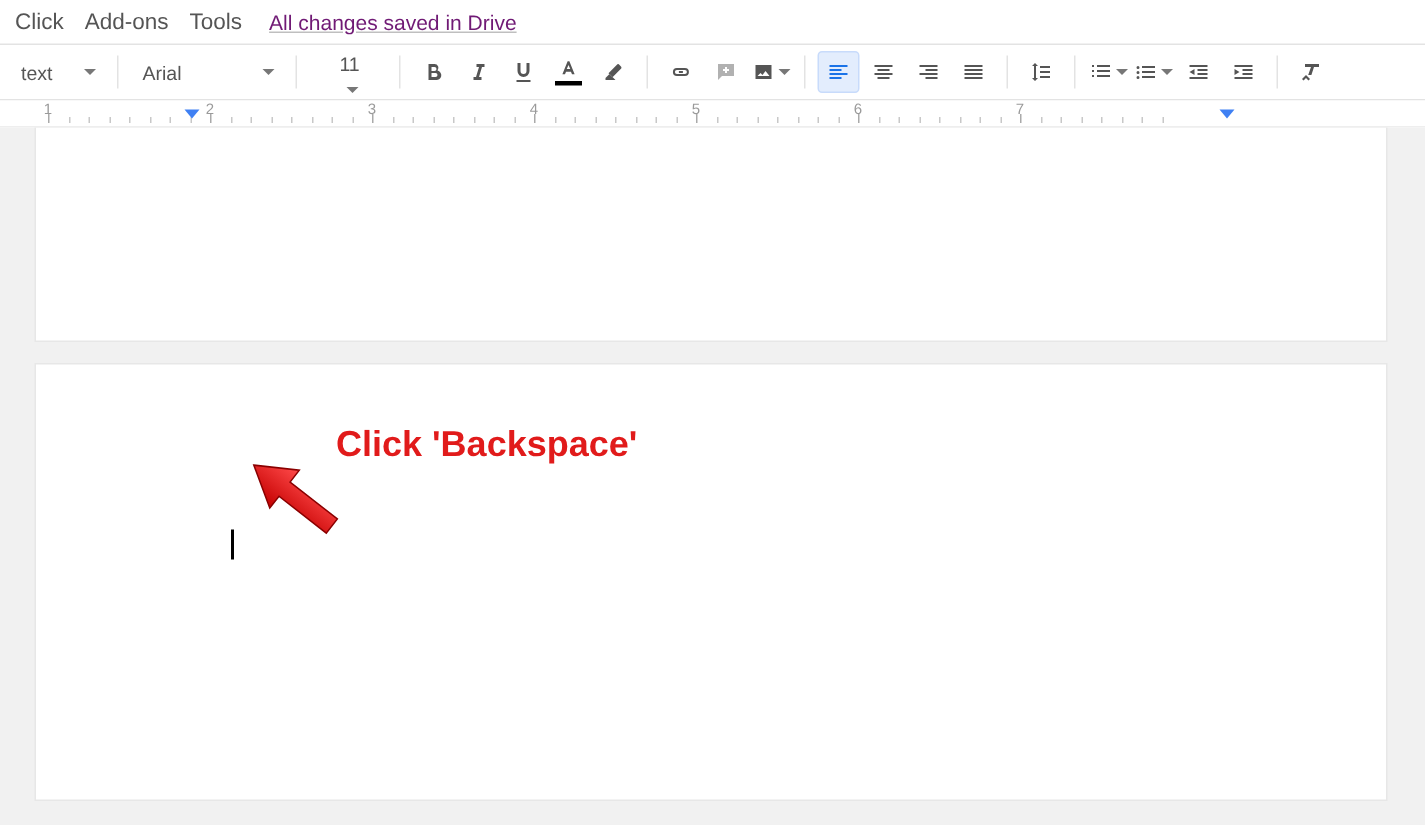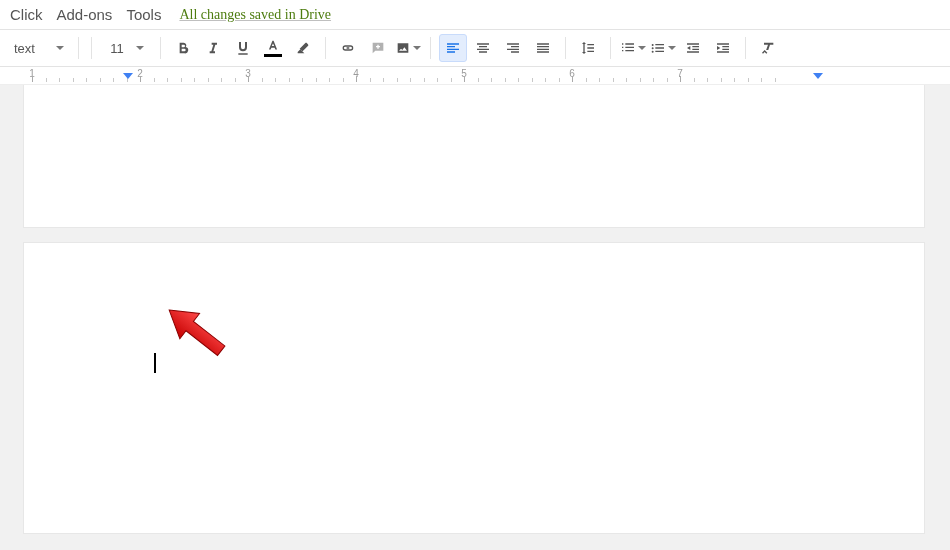--- a/index.html
+++ b/index.html
@@ -16,26 +16,25 @@
   .menubar {
     display: flex;
     align-items: center;
     gap: 14px;
     padding: 6px 10px 6px 10px;
     font-size: 15px;
     color: #555;
   }
   .menubar .menu-item { cursor: default; }
   .menubar .status {
-    color: #4d7c0f;
+    color: #701a75;
     text-decoration: underline;
     text-decoration-color: #bfbfbf;
     font-size: 14px;
     margin-left: 4px;
-    font-family: Liberation Serif, serif;
   }
 
   
   .toolbar {
     display: flex;
     align-items: center;
     gap: 4px;
     padding: 4px 6px;
     border-top: 1px solid #e3e3e3;
     border-bottom: 1px solid #e3e3e3;
@@ -65,21 +64,21 @@
   }
   .caret {
     width: 0; height: 0;
     border-left: 4px solid transparent;
     border-right: 4px solid transparent;
     border-top: 4px solid #777;
     margin-left: 4px;
   }
   .styles-combo { width: 64px; text-align: center; }
   .font-combo   { width: 102px; }
-  .size-combo   { width: 52px; justify-content: center; }
+  .size-combo   { width: 52px; justify-content: center; flex-direction: column; }
   .tb-btn {
     width: 28px;
     height: 28px;
     display: flex;
     align-items: center;
     justify-content: center;
     border-radius: 3px;
     color: #555;
     box-sizing: border-box;
   }
@@ -191,20 +190,24 @@
 
 <div class="toolbar">
 
   <div class="combo styles-combo">
     <span>text</span>
     <span class="caret"></span>
   </div>
 
   <span class="sep"></span>
 
+  <div class="combo font-combo">
+    <span>Arial</span>
+    <span class="caret"></span>
+  </div>
 
   <span class="sep"></span>
 
   <div class="combo size-combo">
     <span>11</span>
     <span class="caret"></span>
   </div>
 
   <span class="sep"></span>
 
@@ -397,20 +400,21 @@
       <div class="indent-marker" style="left: 128px;"></div>
       <div class="right-marker" style="left: 818px;"></div>
     </div>
 </div>
 
 <div class="doc-area">
   <div class="page first"></div>
   <div class="page second">
     <div class="text-cursor"></div>
 
+    <div class="anno-text" style="left:200px; top:40px;">Click 'Backspace'</div>
     <svg class="anno-arrow" style="left:132px; top:58px;" width="80" height="60" viewBox="0 0 80 60">
       <defs>
         <linearGradient id="g" x1="0" y1="0" x2="0" y2="1">
           <stop offset="0" stop-color="#ff4a4a"></stop>
             <stop offset="1" stop-color="#c40000"></stop>
         </linearGradient>
       </defs>
       <g transform="rotate(38 40 30)">
         <polygon points="6,30 32,14 32,24 72,24 72,36 32,36 32,46" fill="url(#g)" stroke="#8a0000" stroke-width="1"></polygon>
       </g>

